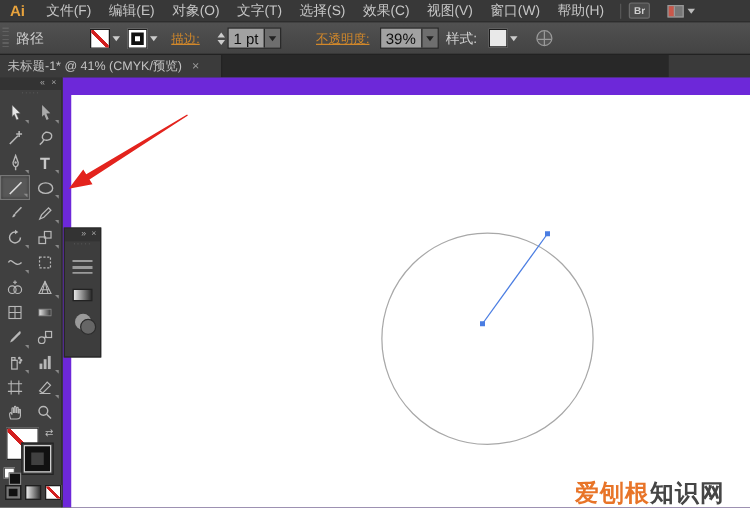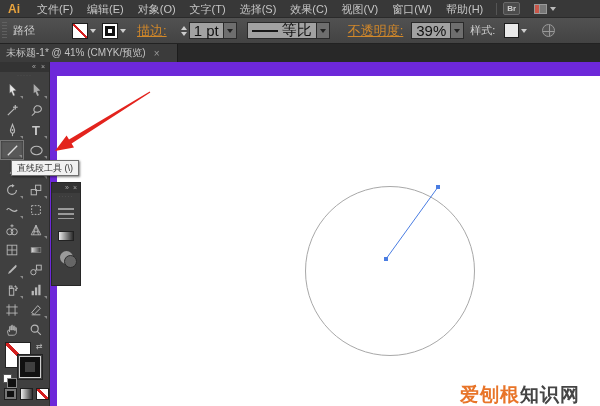--- a/index.html
+++ b/index.html
@@ -15,42 +15,42 @@
   .br-btn { color:#cfcfcf; font-size:8px; font-weight:bold; background:#4c4c4c; border:1px solid #6a6a6a; border-radius:2px; padding:1px 3px; margin-right:14px; }
   .ws-btn { display:flex; align-items:center; gap:3px; }
   .ws-ico { width:13px; height:10px; background:#777; border:1px solid #999; display:flex; }
   .ws-ico i { display:block; width:5px; height:100%; background:#c9574a; border-right:1px solid #999; }
   .caret-down { width:0; height:0; border-left:3px solid transparent; border-right:3px solid transparent; border-top:4px solid #bbb; }
 
   
   .controlbar { position:absolute; left:0; top:18px; width:600px; height:26px; background:linear-gradient(#515151,#434343); border-bottom:1px solid #222; display:flex; align-items:center; }
   .grip-v { width:5px; height:18px; margin-left:2px; background:repeating-linear-gradient(#666 0 1px, transparent 1px 3px); opacity:.8; }
   .cb-label { color:#cfcfcf; font-size:11px; margin:0 6px; white-space:nowrap; }
-  .cb-link { color:#d2882a; font-size:13px; text-decoration:underline; margin:0 8px; white-space:nowrap; }
+  .cb-link { color:#d2882a; font-size:10px; text-decoration:underline; margin:0 8px; white-space:nowrap; }
   .swatch-wrap { display:flex; align-items:center; margin:0 3px; }
   .swatch { width:16px; height:16px; border:1px solid #1d1d1d; background:#fff; position:relative; }
   .swatch.none:before { content:""; position:absolute; inset:0; background:linear-gradient(45deg, transparent 43%, #d31f1f 43%, #d31f1f 57%, transparent 57%); }
   .swatch.stroke { background:#fff; }
   .swatch.stroke:before { content:""; position:absolute; inset:2px; border:3px solid #111; }
   .mini-caret { width:0; height:0; border-left:3px solid transparent; border-right:3px solid transparent; border-top:4px solid #ccc; margin-left:2px; }
   .stepper { display:flex; flex-direction:column; justify-content:center; margin-left:6px; margin-right:2px; }
   .stepper b { width:0; height:0; border-left:3px solid transparent; border-right:3px solid transparent; display:block; }
   .stepper .up { border-bottom:4px solid #ccc; margin-bottom:2px; }
   .stepper .dn { border-top:4px solid #ccc; }
   .combo { display:flex; align-items:center; height:17px; border:1px solid #2a2a2a; }
-  .combo .val { background:#a2a2a2; color:#111; font-size:15px; height:100%; display:flex; align-items:center; padding:0 4px; gap:4px; white-space:nowrap; }
+  .combo .val { background:#a2a2a2; color:#111; font-size:12px; height:100%; display:flex; align-items:center; padding:0 4px; gap:4px; white-space:nowrap; }
   .combo .dd { width:13px; height:100%; background:#6e6e6e; display:flex; align-items:center; justify-content:center; border-left:1px solid #2a2a2a; }
   .combo .dd i { width:0; height:0; border-left:3px solid transparent; border-right:3px solid transparent; border-top:4px solid #222; }
   .line-glyph { display:inline-block; width:26px; border-top:2px solid #1a1a1a; }
   .globe { width:13px; height:13px; border-radius:50%; border:1px solid #999; margin-left:12px; position:relative; background:#555; }
   .globe:before { content:""; position:absolute; left:50%; top:0; bottom:0; width:1px; background:#999; }
   .globe:after { content:""; position:absolute; top:50%; left:0; right:0; height:1px; background:#999; }
 
   
-  .tabbar { position:absolute; left:0; top:44px; width:600px; height:18px; background:#282828; }
+  .tabbar { position:absolute; left:0; top:44px; width:535px; height:18px; background:#282828; }
   .tab { position:absolute; left:0; top:0; height:18px; width:178px; background:#3b3b3b; border-right:1px solid #1c1c1c; display:flex; align-items:center; padding:0 6px; gap:8px; }
   .tab-title { color:#c3c3c3; font-size:10px; white-space:nowrap; }
   .tab-close { color:#9a9a9a; font-size:10px; }
 
   
   .main { position:absolute; left:0; top:62px; width:600px; height:344px; background:#3a3a3a; }
 
   
   .canvas { position:absolute; left:50px; top:0; right:0; bottom:0; background:#6d28d9; overflow:hidden; }
   .artboard { position:absolute; left:7px; top:14px; right:-2px; bottom:-2px; background:#ffffff; }
@@ -145,29 +145,20 @@
         <b class="up"></b>
         <b class="dn"></b>
       </span>
     <span class="combo">
       <span class="val">1 pt</span>
       <span class="dd">
           <i></i>
         </span>
     </span>
     <span style="width:10px"></span>
-    <span class="combo">
-      <span class="val">
-        <span class="line-glyph"></span>
-        <span>等比</span>
-      </span>
-      <span class="dd">
-          <i></i>
-        </span>
-    </span>
     <span style="width:10px"></span>
     <span class="cb-link">不透明度:</span>
     <span class="combo">
       <span class="val" style="min-width:32px">39%</span>
       <span class="dd">
           <i></i>
         </span>
     </span>
     <span class="cb-label">样式:</span>
     <span class="swatch-wrap">
@@ -436,20 +427,19 @@
           <span class="md-lines"></span>
         </div>
       <div class="md-btn">
           <span class="md-grad"></span>
         </div>
       <div class="md-btn">
           <span class="md-circ"></span>
         </div>
     </div>
 
-    <div class="tooltip">直线段工具 (\)</div>
 
     <svg class="arrowSvg" viewBox="0 0 170 110">
       <polygon points="55,89 66.6,73.6 69,77.4 149.7,29.6 150.3,30.4 71.6,81.6 74,85.4" fill="#e3231d"></polygon>
     </svg>
 
   </div>
 </div>
 
 </body></html>

